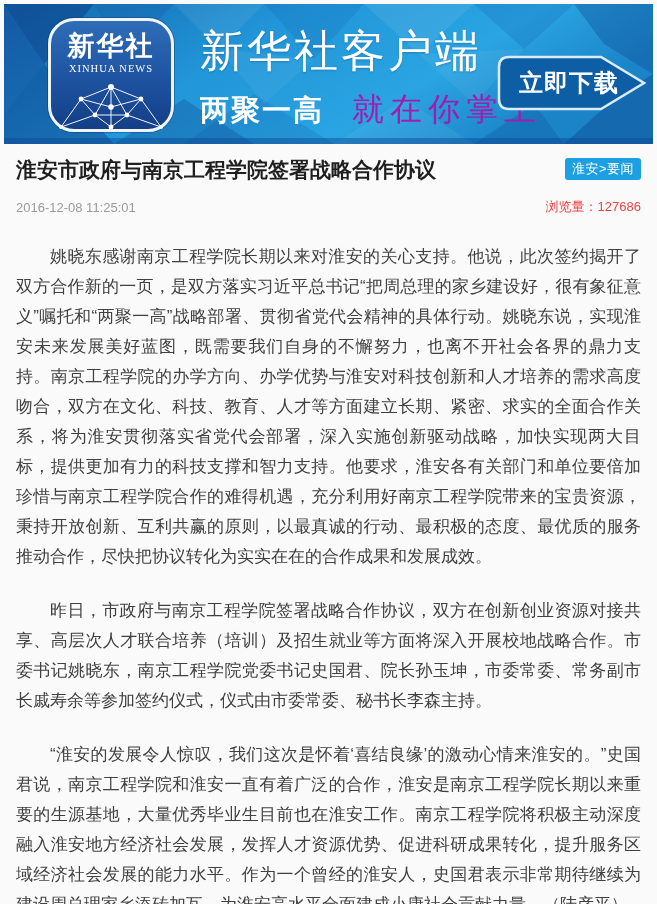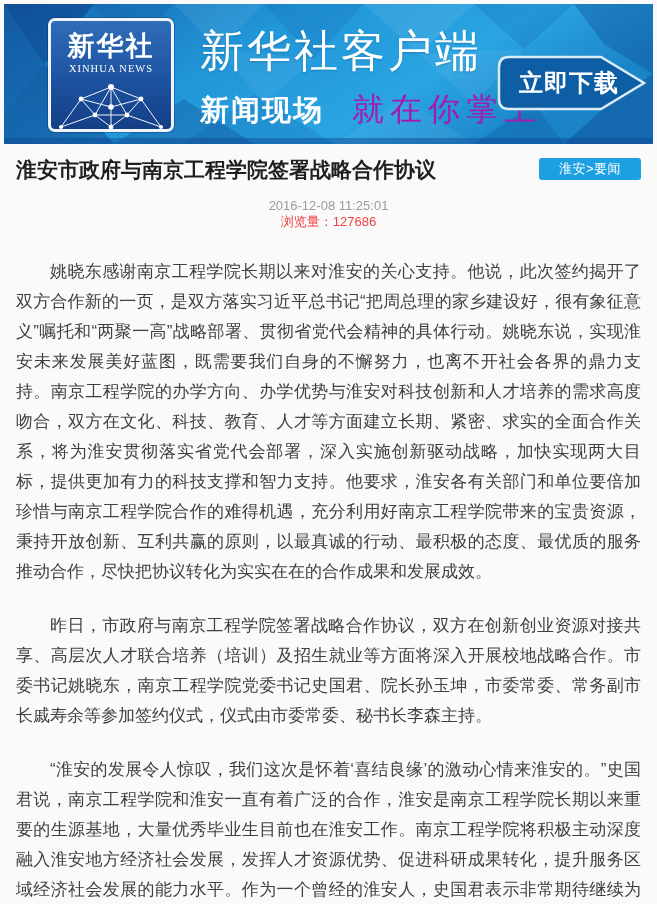--- a/index.html
+++ b/index.html
@@ -19,21 +19,21 @@
   }
   .banner-bg { position: absolute; inset: 0; }
   .banner-content {
     position: absolute; inset: 0;
     display: flex; align-items: center;
   }
 
   .app-logo {
     position: absolute; left: 44px; top: 14px;
     width: 126px; height: 114px;
-    border-radius: 7px;
+    border-radius: 26px;
     border: 3px solid #eef4fa;
     background: linear-gradient(180deg, #2f6db8 0%, #1d52a0 55%, #143f86 100%);
     display: flex; flex-direction: column; align-items: center;
     padding-top: 10px;
     box-shadow: 0 0 0 1px rgba(10,40,90,.35);
   }
   .app-logo .cn {
     color: #fff; font-weight: bold; font-size: 27px;
     letter-spacing: 2px; line-height: 30px;
     font-family: "Liberation Sans", sans-serif;
@@ -76,28 +76,28 @@
 
   .title-row { margin-top: 12px; display: flex; align-items: flex-start; gap: 48px; }
   .article-title {
     font-size: 21px; font-weight: bold; color: #1f1f1f;
     line-height: 28px; flex: 1;
   }
   .category-badge {
     flex: none; margin-top: 2px;
     background: #1da0e1; color: #ffffff;
     font-size: 13px; line-height: 16px;
-    padding: 3px 20px; border-radius: 3px;
+    padding: 3px 7px; border-radius: 3px;
     letter-spacing: 0.5px; cursor: pointer;
   }
 
   .meta-row {
     margin-top: 14px;
     display: flex; justify-content: space-between; align-items: center;
-    color: #9b9b9b; font-size: 13px; flex-direction: column;
+    color: #9b9b9b; font-size: 13px;
   }
   .views { color: #ef4444; }
 
   .body-text { margin-top: 26px; }
   .body-text p {
     font-size: 17px; color: #404040; line-height: 30px;
     text-indent: 2em; margin-bottom: 24px;
     text-align: justify;
     font-family: "Liberation Sans", sans-serif;
   }
@@ -160,21 +160,21 @@
           <circle cx="2" cy="50" r="2"></circle>
           <circle cx="102" cy="50" r="2"></circle>
           <circle cx="52" cy="50" r="2.4"></circle>
         </g>
       </svg>
     </div>
 
     <div class="banner-text">
       <div class="banner-title">新华社客户端</div>
       <div class="banner-sub">
-        <span class="strong">新闻现场</span><span class="light">就在你掌上</span>
+        <span class="strong">两聚一高</span><span class="light">就在你掌上</span>
       </div>
     </div>
 
     <div class="download-btn">
       <svg width="150" height="56" viewBox="0 0 150 56">
         <path d="M12 2 H104 L147 28 L104 54 H12 Q2 54 2 44 V12 Q2 2 12 2 Z" fill="#0e5ea6" stroke="#dcecf7" stroke-width="2.5"></path>
       </svg>
       <span class="label">立即下载</span>
     </div>
   </div>

